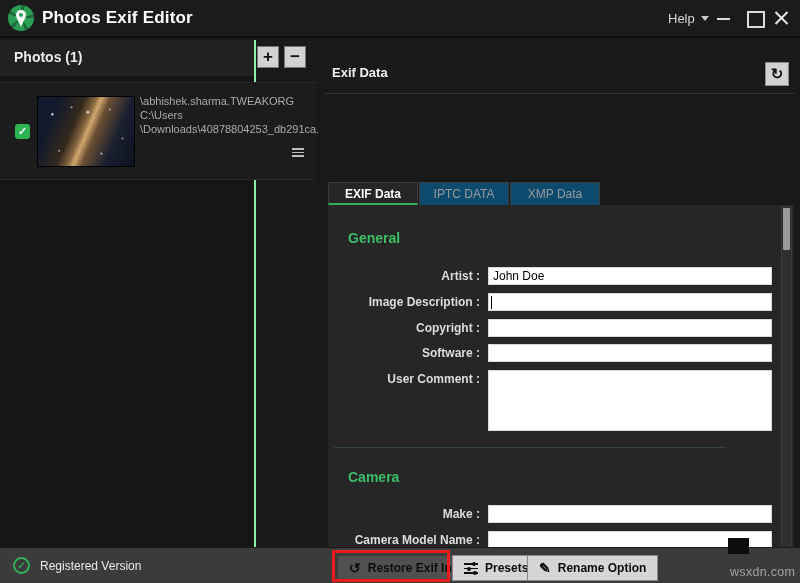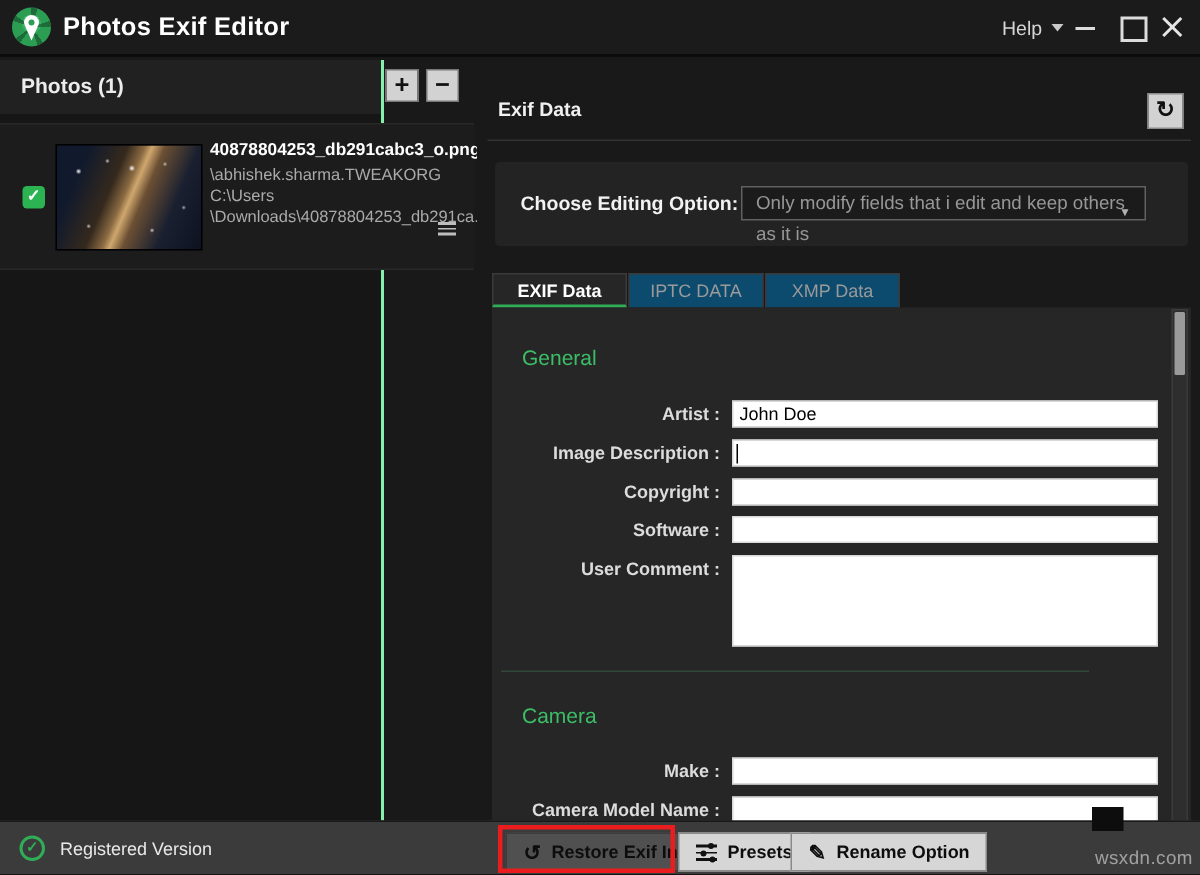--- a/index.html
+++ b/index.html
@@ -75,21 +75,21 @@
 
   .tabs { position:absolute; left:10px; top:126px; height:23px; }
   .tab { float:left; width:90px; height:23px; text-align:center; font-size:12px; line-height:22px;
          background:#0c4a6e; color:#9a9a9a; border:1px solid #3a3a3a; border-bottom:none; margin-right:1px; cursor:pointer; }
   .tab.active { background:#262626; color:#fff; font-weight:700; border-bottom:2px solid #2fae57; }
 
   .content { position:absolute; left:10px; top:149px; width:466px; height:358px; background:#262626; overflow:hidden; }
   .scroll-track { position:absolute; right:2px; top:1px; width:11px; height:356px; background:#2e2e2e; border:1px solid #3b3b3b; }
   .scroll-thumb { position:absolute; left:1px; top:1px; width:7px; height:42px; background:#9a9a9a; border-radius:1px; }
 
-  .section-title { position:absolute; left:20px; color:#3cbe67; font-size:14px; font-weight:400; }
+  .section-title { position:absolute; left:20px; color:#3cbe67; font-size:14px; font-weight:700; }
   .st-general { top:25px; } .st-camera { top:264px; }
 
   .frow { position:absolute; left:0; width:450px; }
   .frow label { position:absolute; left:0; top:2px; width:152px; text-align:right; color:#dcdcdc; font-size:12px; font-weight:700; }
   .frow input[type=text] { position:absolute; left:160px; top:0; width:284px; height:18px; background:#fff;
         border:1px solid #d8d8d8; font-size:12px; color:#000; padding:0 4px; font-family:"Liberation Sans",sans-serif; }
   .frow textarea { position:absolute; left:160px; top:0; width:284px; height:61px; background:#fff;
         border:1px solid #d8d8d8; resize:none; font-size:12px; font-family:"Liberation Sans",sans-serif; }
   .r-artist { top:62px; } .r-imgdesc { top:88px; } .r-copyright { top:114px; } .r-software { top:139px; }
   .r-comment { top:165px; } .r-make { top:300px; } .r-model { top:326px; } .r-owner { top:352px; }
@@ -140,45 +140,37 @@
   <div class="photos-panel">
     <div class="photos-header">
       <div class="photos-title">Photos (1)</div>
       <div class="sq-btn btn-add">+</div>
       <div class="sq-btn btn-remove">−</div>
     </div>
     <div class="photo-item">
       <div class="checkbox">✓</div>
       <div class="thumb"></div>
       <div class="file-info">
-        <div class="file-name">40878804253_db291cabc3_o.png</div>
         <div class="file-path">\abhishek.sharma.TWEAKORG</div>
         <div class="file-path">C:\Users</div>
         <div class="file-path">\Downloads\40878804253_db291ca...</div>
       </div>
       <div class="item-menu-icon">
           <span></span>
           <span></span>
           <span></span>
         </div>
     </div>
   </div>
 
   <div class="exif-panel">
     <div class="exif-title">Exif Data</div>
     <div class="refresh-btn">↻</div>
     <div class="exif-hr"></div>
 
-    <div class="option-box">
-      <div class="option-label">Choose Editing Option:</div>
-      <div class="option-select">
-        <span>Only modify fields that i edit and keep others as it is</span>
-        <span class="select-arrow">▼</span>
-      </div>
-    </div>
 
     <div class="tabs">
       <div class="tab active">EXIF Data</div>
       <div class="tab">IPTC DATA</div>
       <div class="tab">XMP Data</div>
     </div>
 
     <div class="content">
       <div class="section-title st-general">General</div>
 

